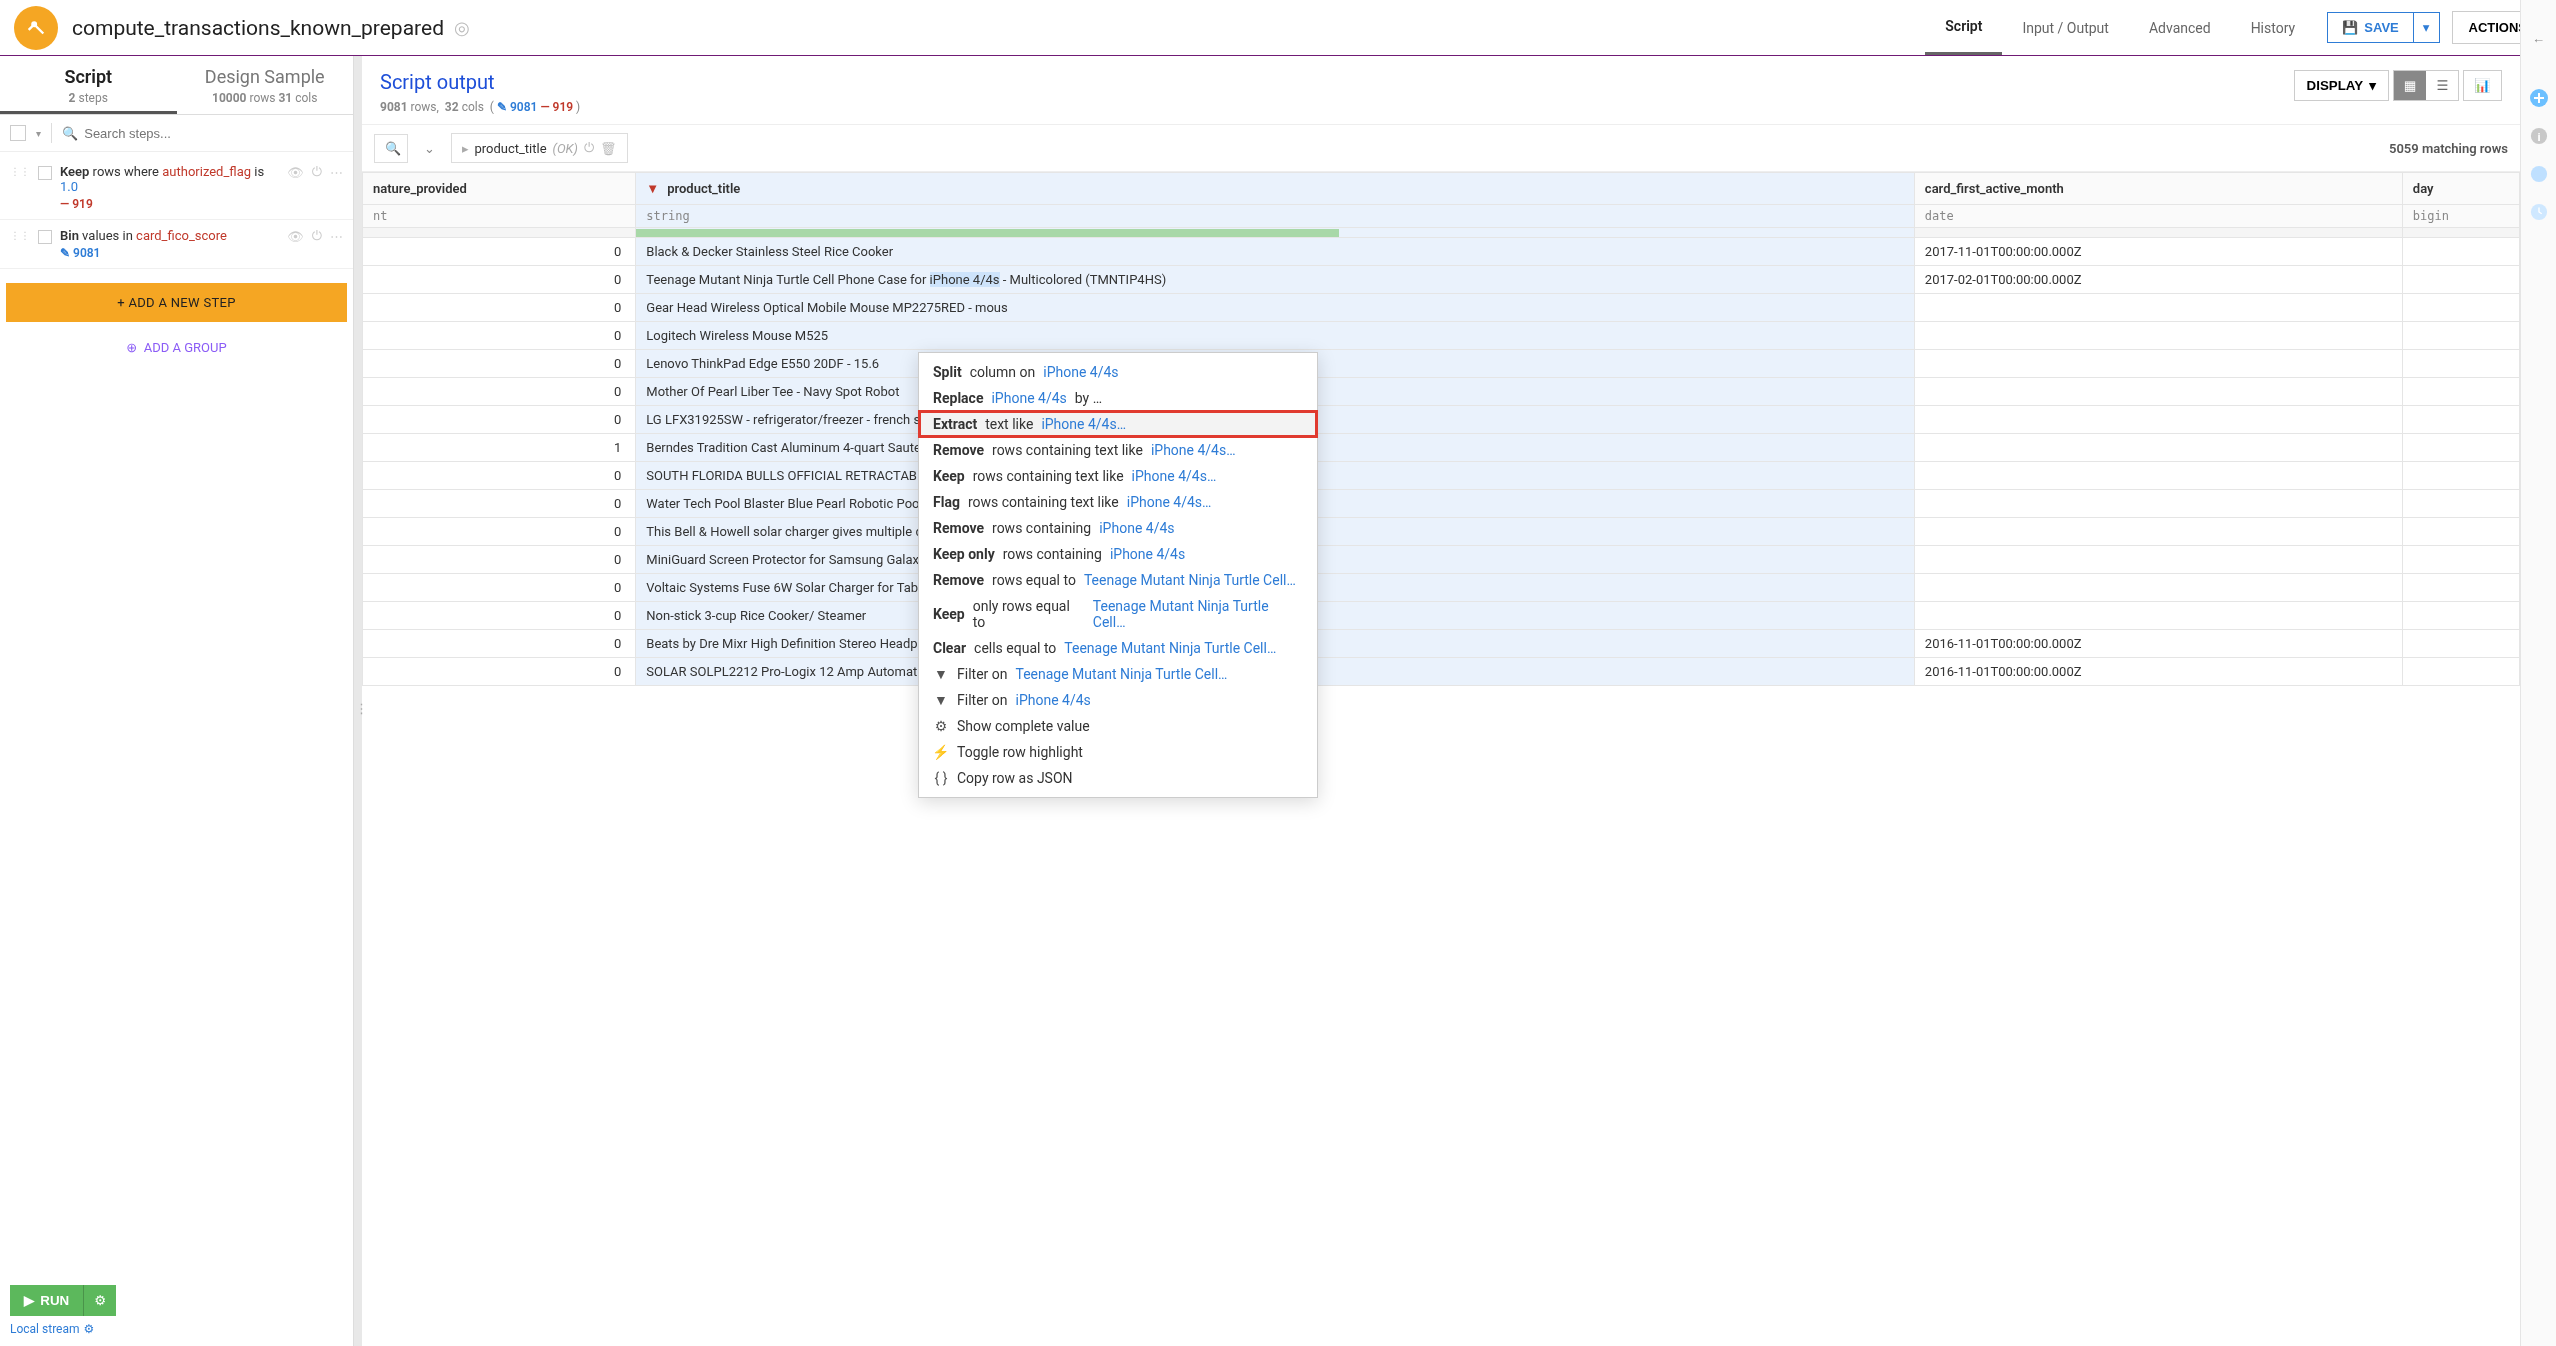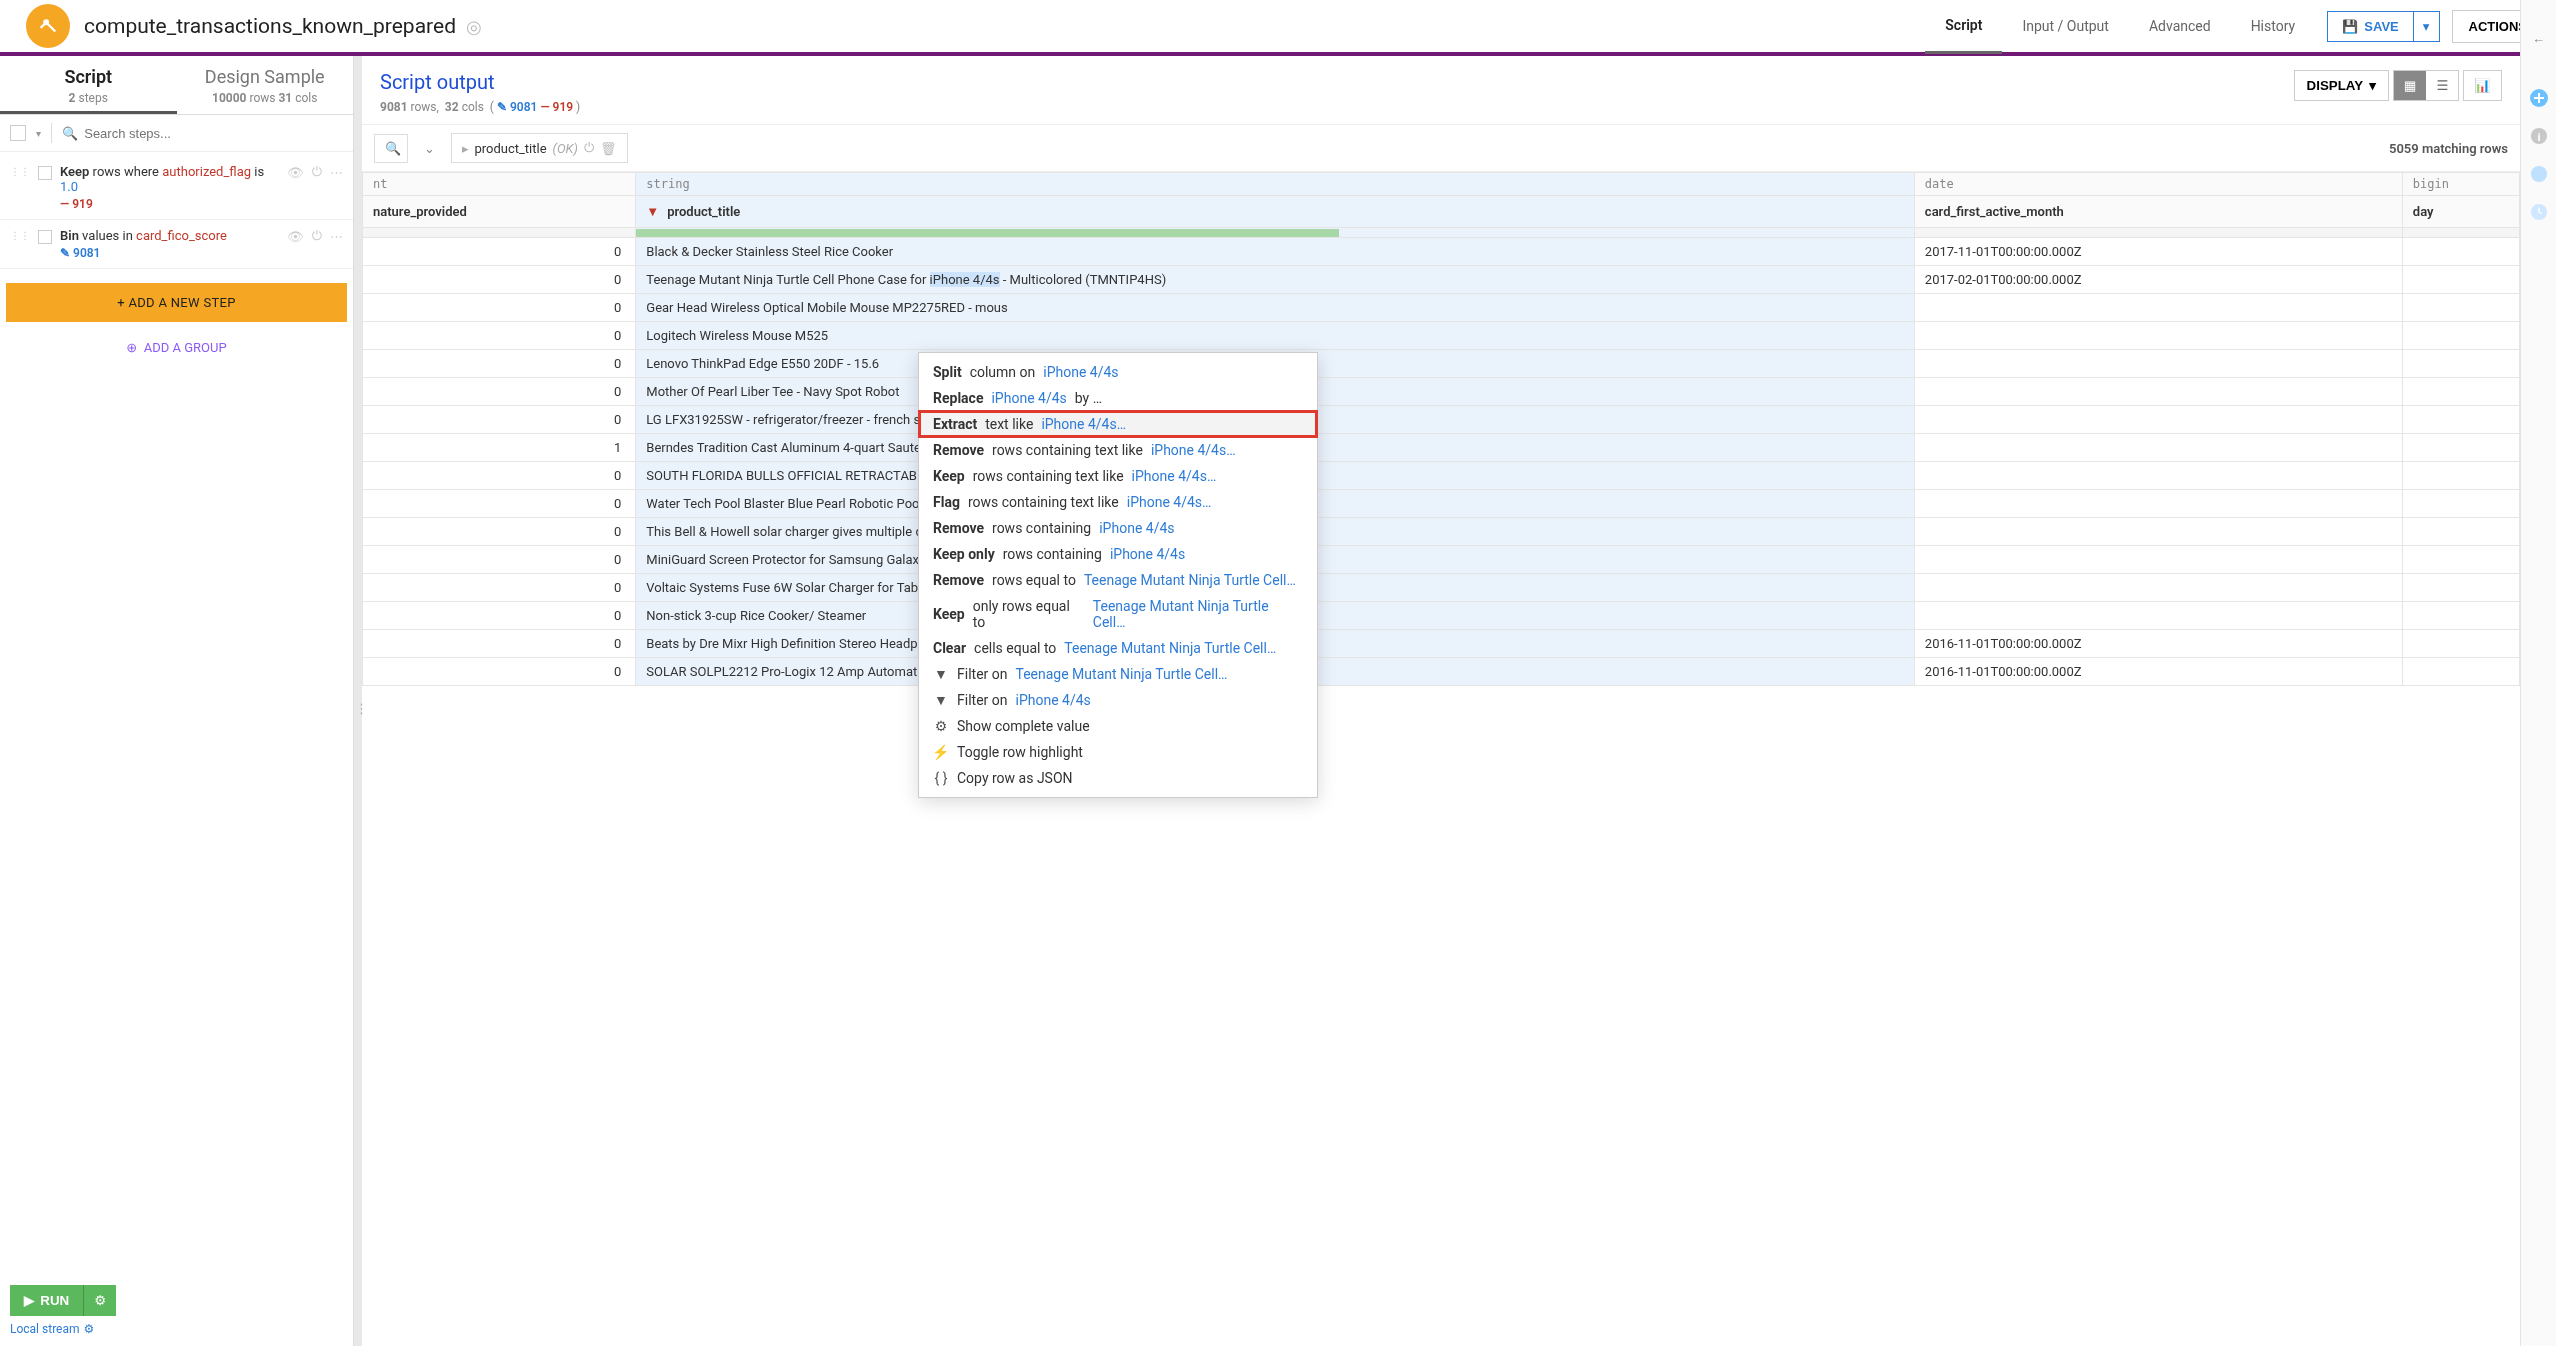--- a/index.html
+++ b/index.html
@@ -1,21 +1,21 @@
 <!DOCTYPE html>
 <html><head>
 <meta charset="utf-8">
 <style>
 * { box-sizing: border-box; margin: 0; padding: 0; }
 body { font-family: -apple-system, BlinkMacSystemFont, "Segoe UI", Roboto, sans-serif; font-size: 13px; color: #333; background: #fff; overflow: hidden; }
 
 .app { display: flex; flex-direction: column; height: 100vh; }
 
 
-.top-header { display: flex; align-items: center; height: 56px; border-bottom: 4px solid #701a75; padding: 0 0 0 12px; }
+.top-header { display: flex; align-items: center; height: 56px; border-bottom: 1px solid #701a75; padding: 0 0 0 0; }
 .logo { width: 44px; height: 44px; background: #f5a623; border-radius: 50%; margin: 0 14px; display: flex; align-items: center; justify-content: center; color: #fff; }
 .recipe-title { font-size: 21px; font-weight: 400; color: #222; margin-right: 10px; }
 .compass-icon { color: #bbb; font-size: 18px; }
 .top-tabs { margin-left: auto; display: flex; align-items: center; gap: 0; }
 .top-tab { padding: 18px 20px; color: #666; cursor: pointer; font-size: 14px; }
 .top-tab.active { color: #222; font-weight: 600; border-bottom: 3px solid #666; }
 .save-group { display: flex; margin: 0 12px; }
 .save-btn { border: 1px solid #2e7cd6; color: #2e7cd6; background: #fff; padding: 7px 14px; font-weight: 600; font-size: 13px; cursor: pointer; display: flex; align-items: center; gap: 6px; }
 .save-drop { border: 1px solid #2e7cd6; border-left: none; color: #2e7cd6; background: #fff; padding: 7px 9px; cursor: pointer; }
 .actions-btn { border: 1px solid #ccc; background: #fff; padding: 8px 16px; font-weight: 600; font-size: 13px; cursor: pointer; margin-right: 12px; }
@@ -264,34 +264,20 @@
           <span class="ok">(OK)</span>
           <span class="ic">⏻</span>
           <span class="ic">🗑</span>
         </div>
         <div class="matching">5059 matching rows</div>
       </div>
 
       <div class="table-wrap">
         <table>
           <thead>
-            <tr id="th-types">
-                <th class="col-nature">
-                  <div class="th-type">nt</div>
-                </th>
-                <th class="col-product">
-                  <div class="th-type">string</div>
-                </th>
-                <th class="col-card">
-                  <div class="th-type">date</div>
-                </th>
-                <th class="col-day">
-                  <div class="th-type">bigin</div>
-                </th>
-              </tr>
             <tr id="th-names">
                 <th class="col-nature">
                   <div class="th-name">
                     <span>nature_provided</span>
                   </div>
                 </th>
                 <th class="col-product">
                   <div class="th-name">
                     <span class="filter-glyph">▼</span>
                     <span>product_title</span>
@@ -299,20 +285,34 @@
                 </th>
                 <th class="col-card">
                   <div class="th-name">
                     <span>card_first_active_month</span>
                   </div>
                 </th>
                 <th class="col-day">
                   <div class="th-name">
                     <span>day</span>
                   </div>
+                </th>
+              </tr>
+            <tr id="th-types">
+                <th class="col-nature">
+                  <div class="th-type">nt</div>
+                </th>
+                <th class="col-product">
+                  <div class="th-type">string</div>
+                </th>
+                <th class="col-card">
+                  <div class="th-type">date</div>
+                </th>
+                <th class="col-day">
+                  <div class="th-type">bigin</div>
                 </th>
               </tr>
             <tr class="histo-row" id="th-histo">
                 <td class="col-nature"></td>
                 <td class="col-product">
                   <div class="histo-bar"></div>
                 </td>
                 <td class="col-card"></td>
                 <td class="col-day"></td>
               </tr>

